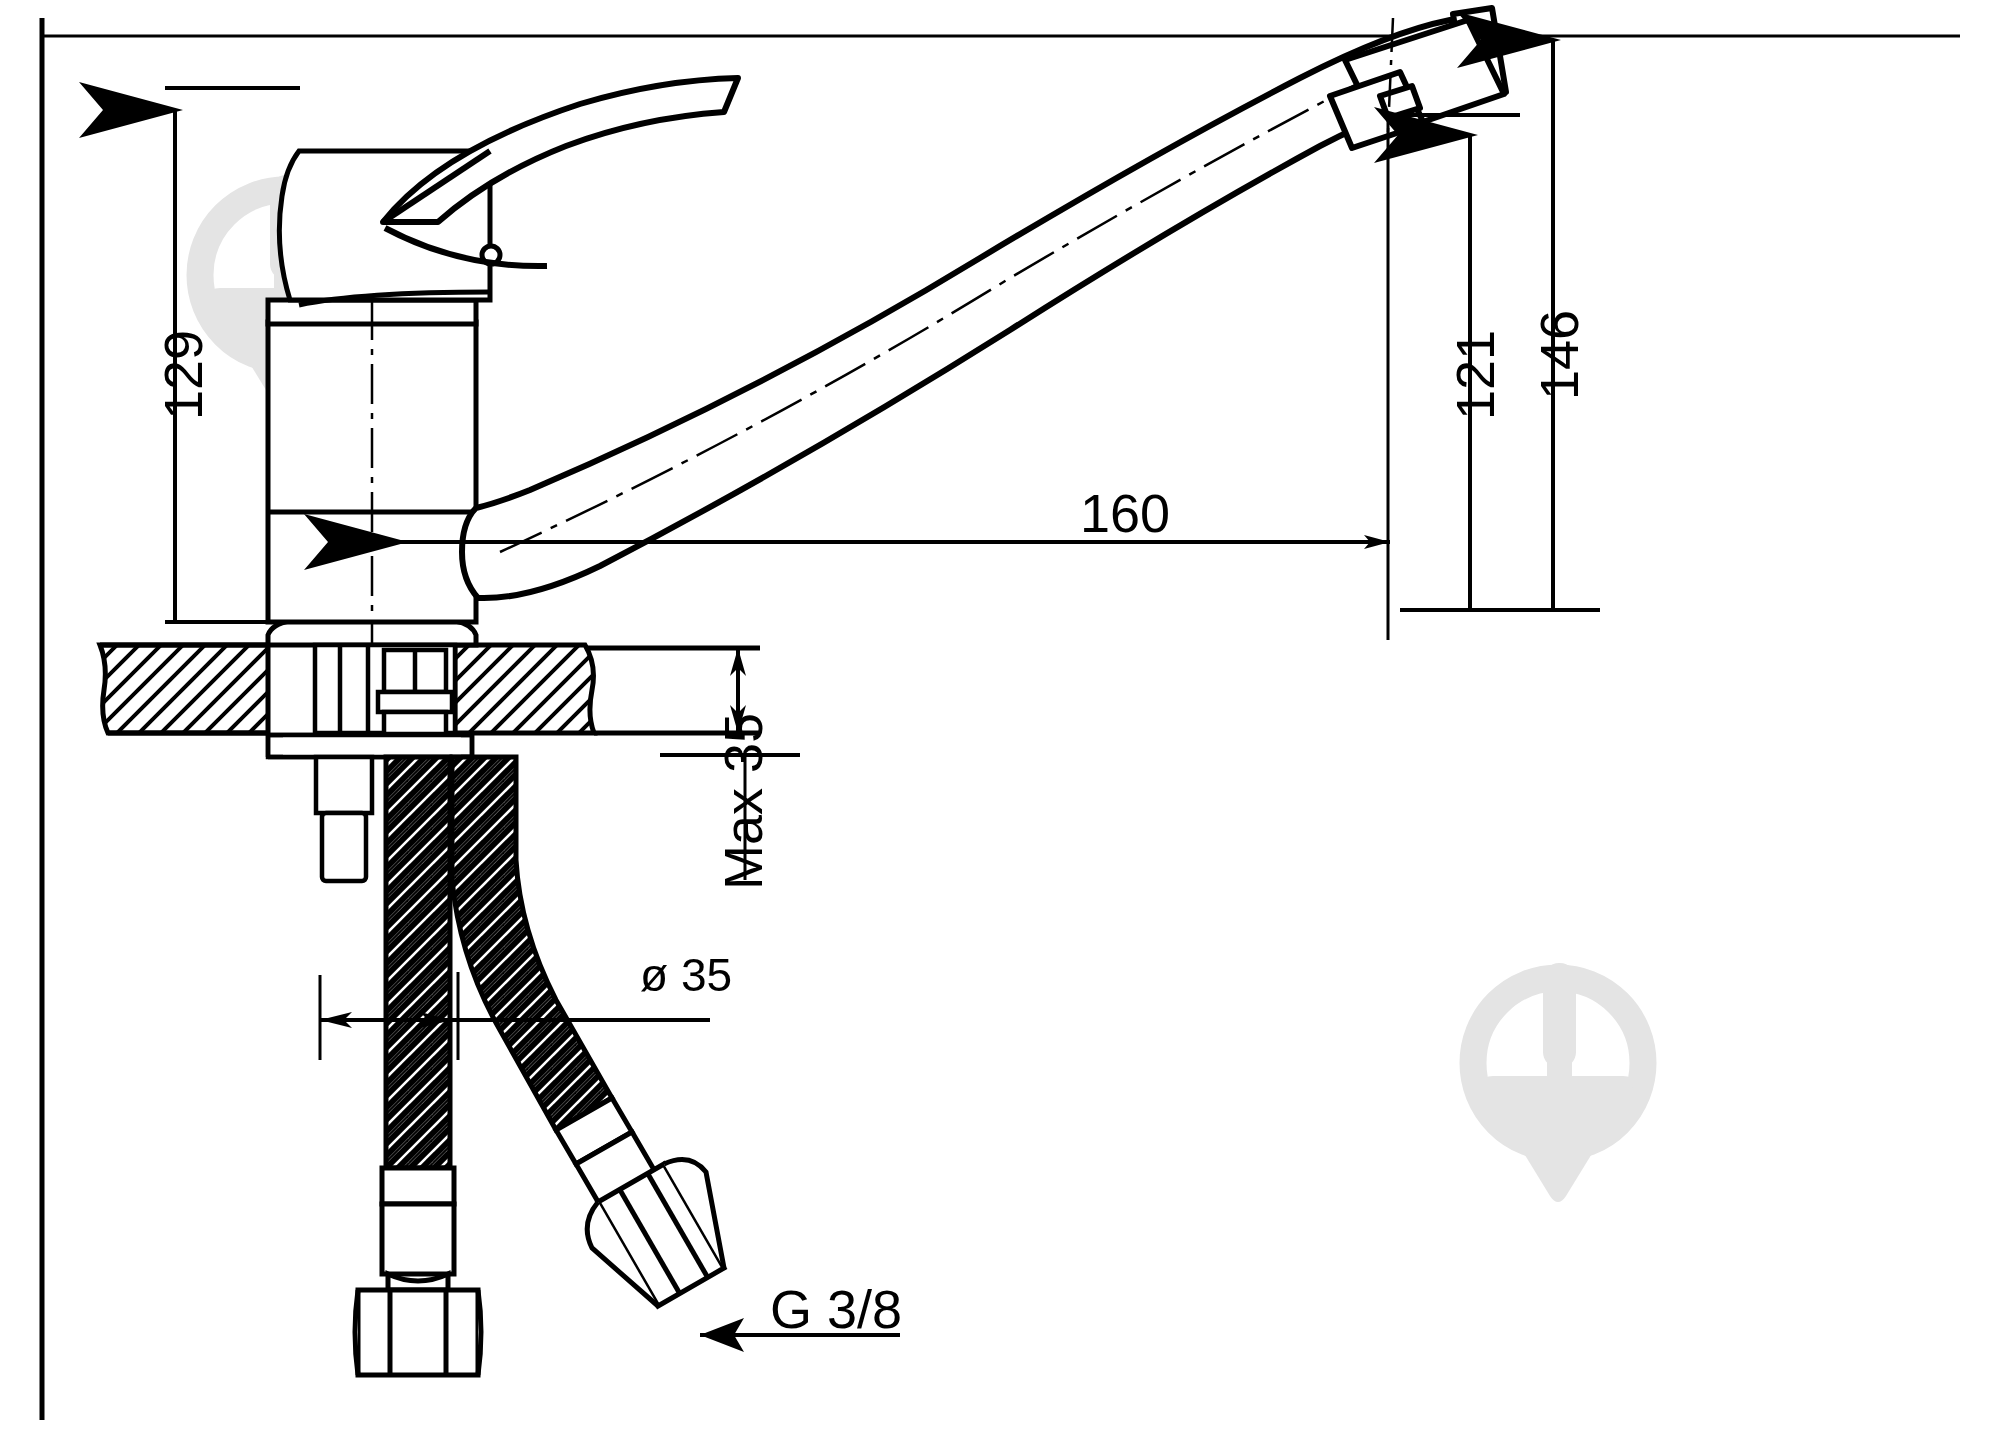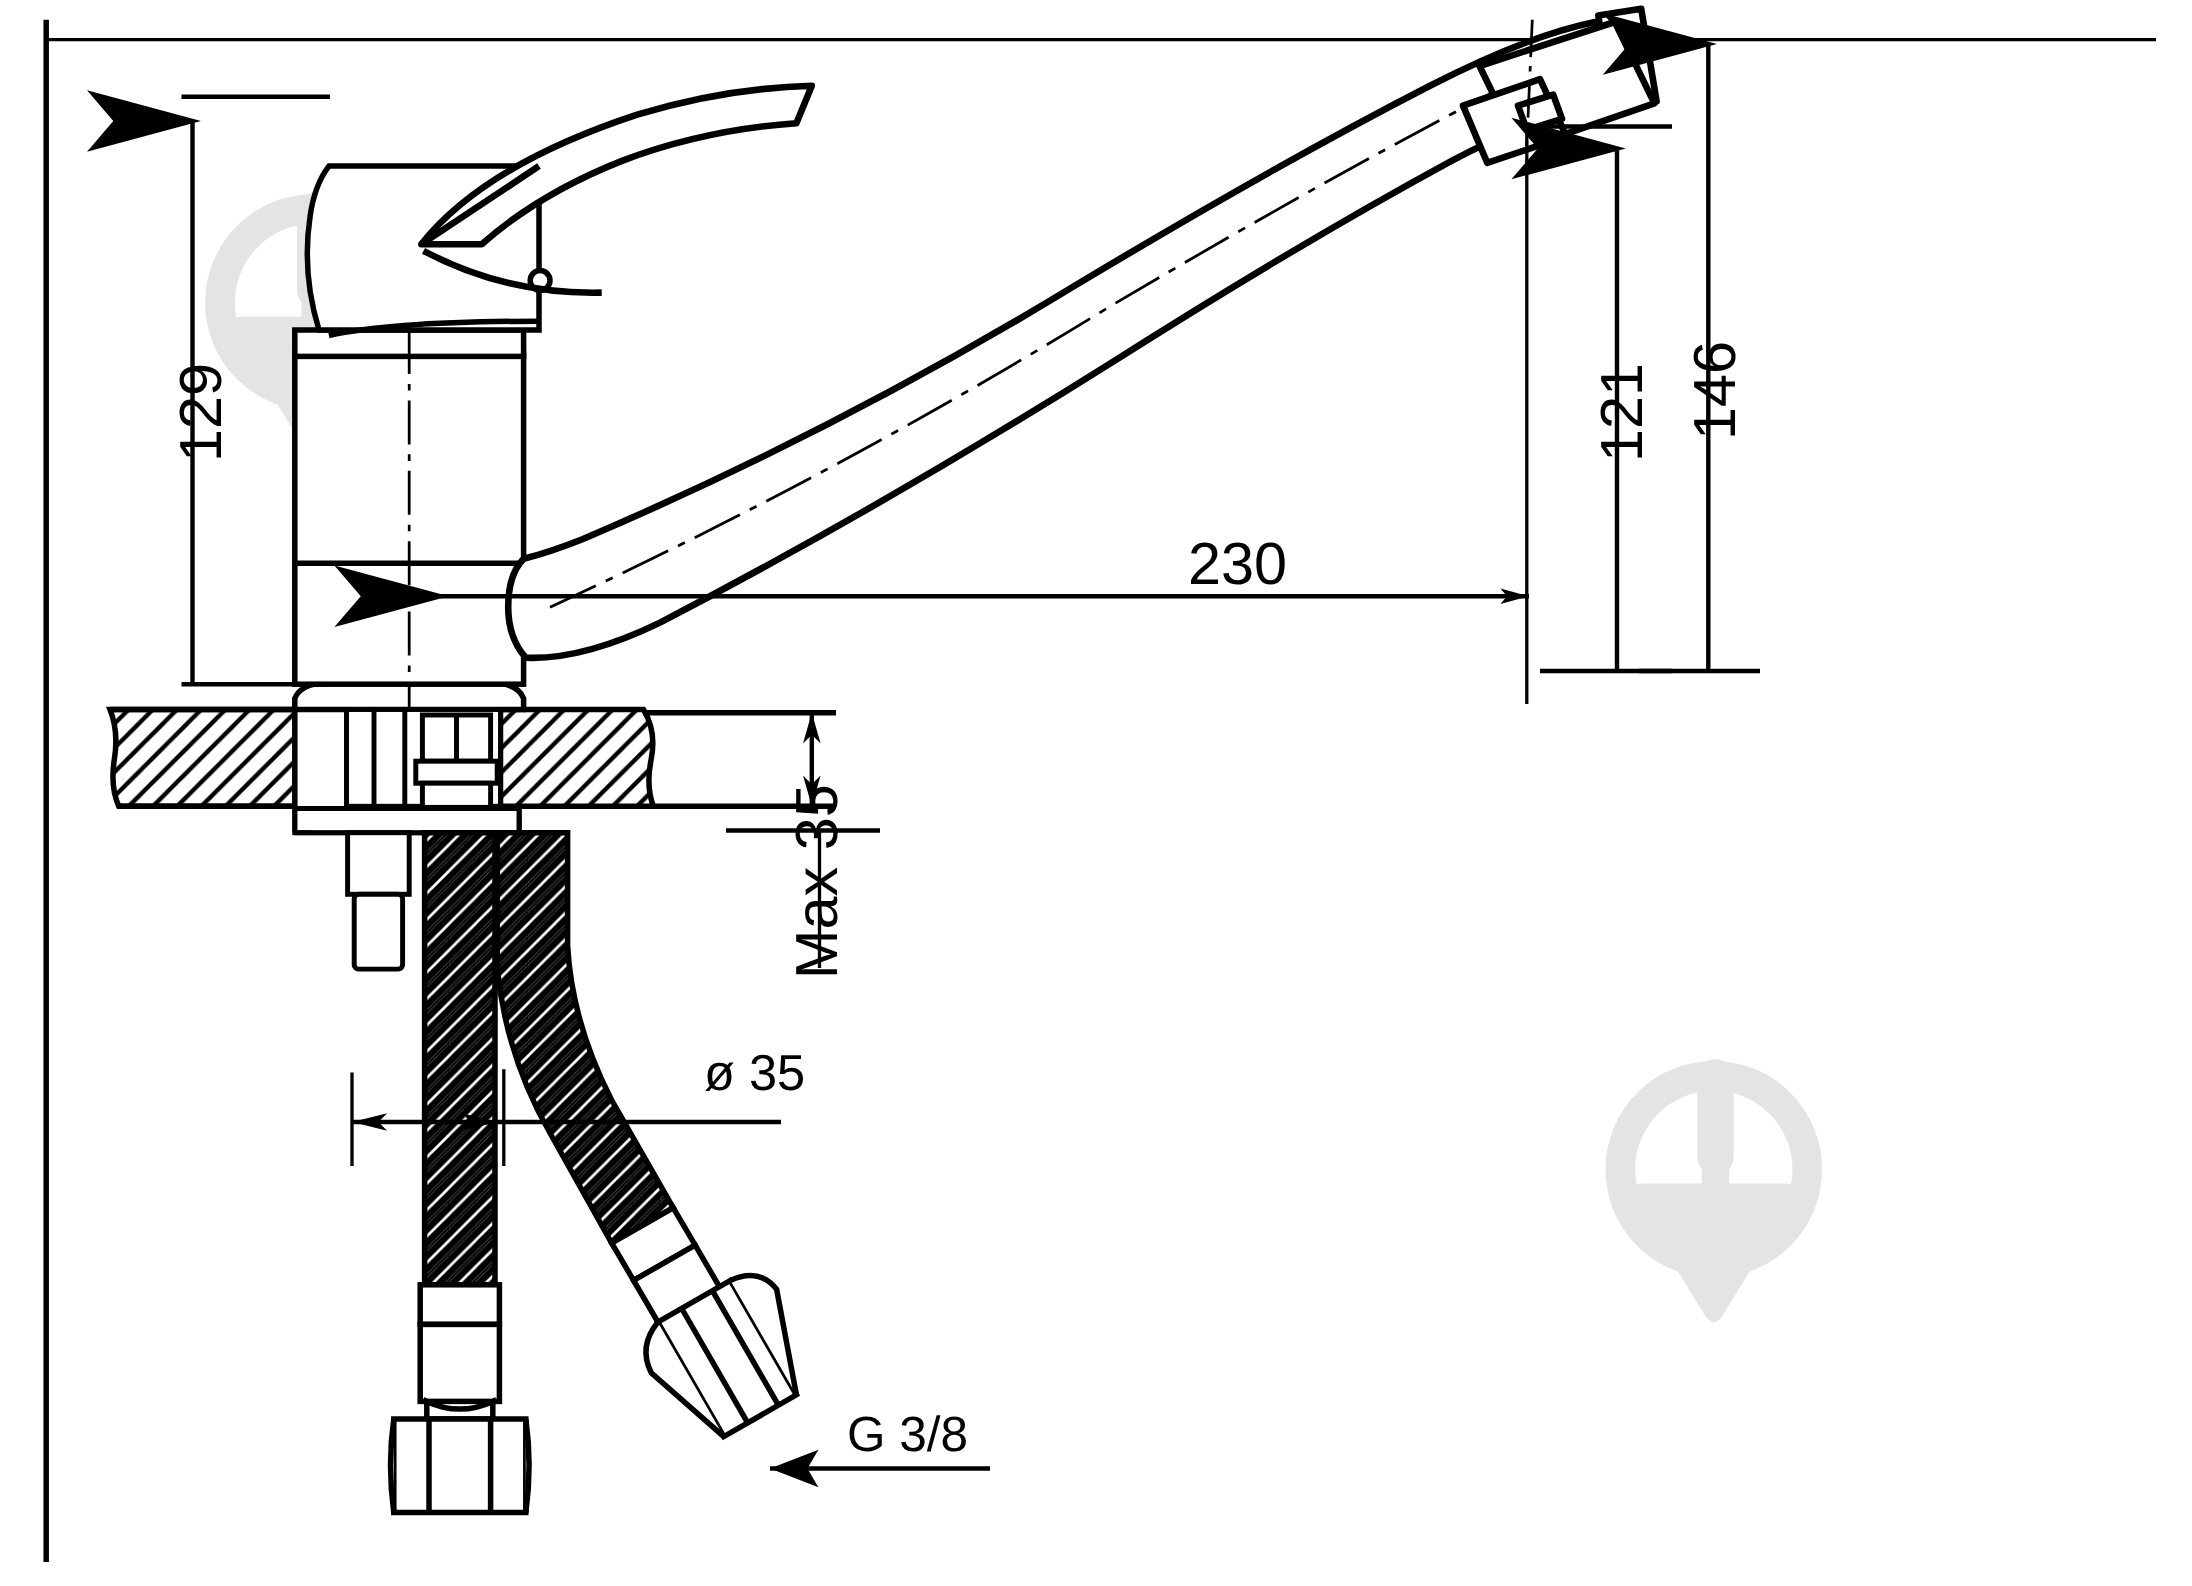--- a/index.html
+++ b/index.html
@@ -272,21 +272,21 @@
     </g>
 
   </svg>
 
   <div class="dim-text rot90" style="left:152px; top:420px; font-size:54px;">129</div>
 
   <div class="dim-text rot90" style="left:1444px; top:420px; font-size:54px;">121</div>
 
   <div class="dim-text rot90" style="left:1528px; top:400px; font-size:54px;">146</div>
 
-  <div class="dim-text" style="left:1080px; top:482px; font-size:54px;">230</div>
+  <div class="dim-text" style="left:1080px; top:482px; font-size:54px;">160</div>
 
   <div class="dim-text" style="left:640px; top:948px; font-size:46px;">ø 35</div>
 
   <div class="dim-text rot90" style="left:712px; top:890px; font-size:54px;">Max 35</div>
 
-  <div class="dim-text" style="left:770px; top:1278px; font-size:45px;">G 3/8</div>
+  <div class="dim-text" style="left:770px; top:1278px; font-size:54px;">G 3/8</div>
 
 </div>
 
 </body></html>

